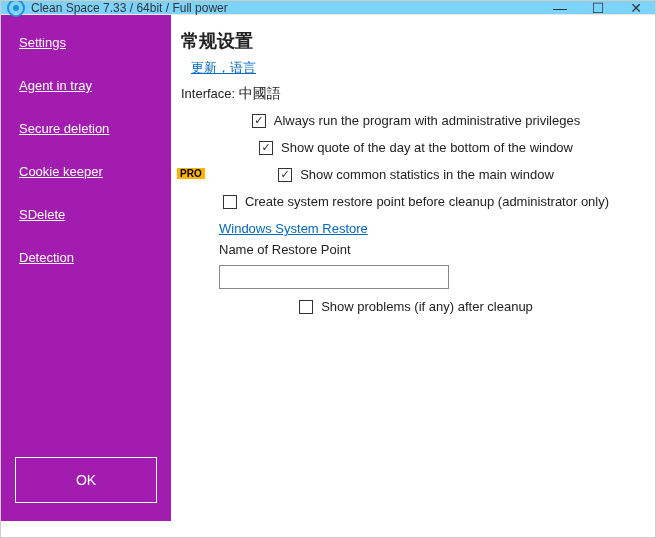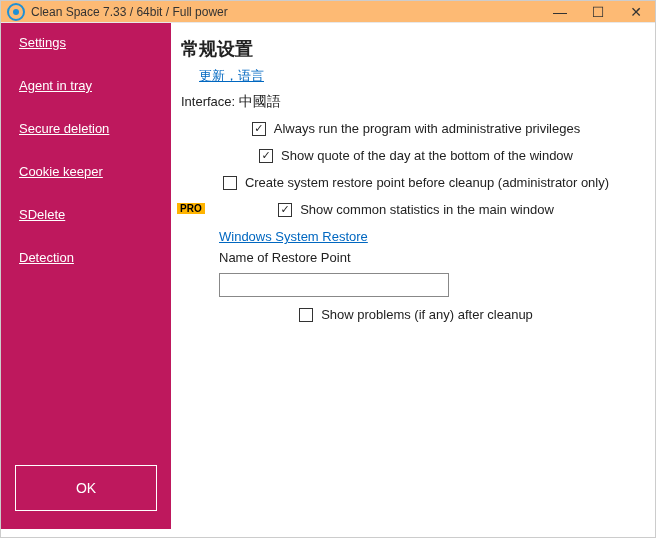--- a/index.html
+++ b/index.html
@@ -1,30 +1,30 @@
 <!DOCTYPE html>
 <html><head>
 <meta charset="utf-8">
 <style>
 * { box-sizing: border-box; margin: 0; padding: 0; }
 body { font-family: "Segoe UI", Tahoma, sans-serif; font-size: 13px; background: #fff; width: 656px; height: 538px; overflow: hidden; border: 1px solid #ccc; }
-.titlebar { height: 22px; display: flex; align-items: center; background: #fdba74; border-bottom: 1px solid #e8e8e8; }
+.titlebar { height: 14px; display: flex; align-items: center; background: #7dd3fc; border-bottom: 1px solid #e8e8e8; }
 .app-icon { width: 18px; height: 18px; margin: 0 6px; border: 2px solid #1e90d6; border-radius: 50%; position: relative; display: flex; align-items: center; justify-content: center; }
 .app-icon::after { content: ""; width: 6px; height: 6px; background: #1e90d6; border-radius: 50%; }
 .title-text { flex: 1; font-size: 12px; color: #333; }
 .win-btn { width: 38px; height: 30px; display: flex; align-items: center; justify-content: center; color: #333; font-size: 14px; font-family: sans-serif; }
 .body-wrap { display: flex; height: calc(100% - 30px); }
-.sidebar { width: 170px; background: #be185d; color: #fff; display: flex; flex-direction: column; padding-top: 12px; }
+.sidebar { width: 170px; background: #a21caf; color: #fff; display: flex; flex-direction: column; padding-top: 20px; }
 .side-item { color: #fff; text-decoration: underline; padding: 0 18px; margin-bottom: 28px; font-size: 13px; cursor: pointer; }
 .side-spacer { flex: 1; }
 .ok-btn { margin: 0 14px 18px 14px; height: 46px; border: 1px solid #fff; color: #fff; background: transparent; display: flex; align-items: center; justify-content: center; font-size: 14px; cursor: pointer; }
 .main { flex: 1; padding: 14px 18px 0 10px; color: #222; }
 .heading { font-size: 18px; font-weight: bold; margin-bottom: 6px; }
 .link { color: #0067c0; text-decoration: underline; cursor: pointer; }
-.update-row { margin-left: 18px; margin-bottom: 8px; }
+.update-row { margin-left: 10px; margin-bottom: 8px; }
 .iface-row { margin-bottom: 10px; }
 .iface-label { }
 .iface-val { font-size: 14px; }
 .note { margin-bottom: 16px; }
 .chk-row { display: flex; align-items: center; margin-bottom: 12px; margin-left: 14px; position: relative; justify-content: center; }
 .chk { width: 14px; height: 14px; border: 1px solid #333; margin-right: 8px; display: flex; align-items: center; justify-content: center; font-size: 11px; color: #222; cursor: pointer; background: #fff; }
 .chk.checked::after { content: "✓"; line-height: 1; }
 .pro-badge { position: absolute; left: -18px; top: 1px; background: #ffb400; color: #000; font-size: 10px; font-weight: bold; padding: 0 3px; }
 .indent { margin-left: 38px; margin-bottom: 10px; }
 .rp-label { margin: 6px 0 8px 0; font-size: 13px; }
@@ -67,28 +67,28 @@
       <div class="chk checked"></div>
       <span>Always run the program with administrative privileges</span>
     </div>
 
     <div class="chk-row">
       <div class="chk checked"></div>
       <span>Show quote of the day at the bottom of the window</span>
     </div>
 
     <div class="chk-row">
-      <div class="chk"></div>
-      <span>Create system restore point before cleanup (administrator only)</span>
+      <div class="pro-badge">PRO</div>
+      <div class="chk checked"></div>
+      <span>Show common statistics in the main window</span>
     </div>
 
     <div class="chk-row">
-      <div class="pro-badge">PRO</div>
-      <div class="chk checked"></div>
-      <span>Show common statistics in the main window</span>
+      <div class="chk"></div>
+      <span>Create system restore point before cleanup (administrator only)</span>
     </div>
 
     <div class="indent">
       <span class="link">Windows System Restore</span>
       <div class="rp-label">Name of Restore Point</div>
       <input class="rp-input" type="text" value="" style="">
     </div>
 
     <div class="chk-row">
       <div class="chk"></div>

